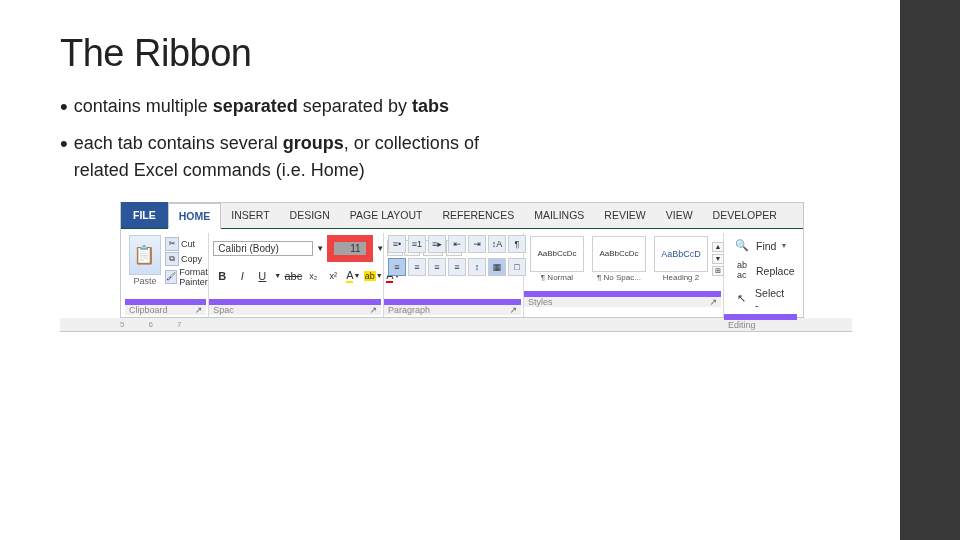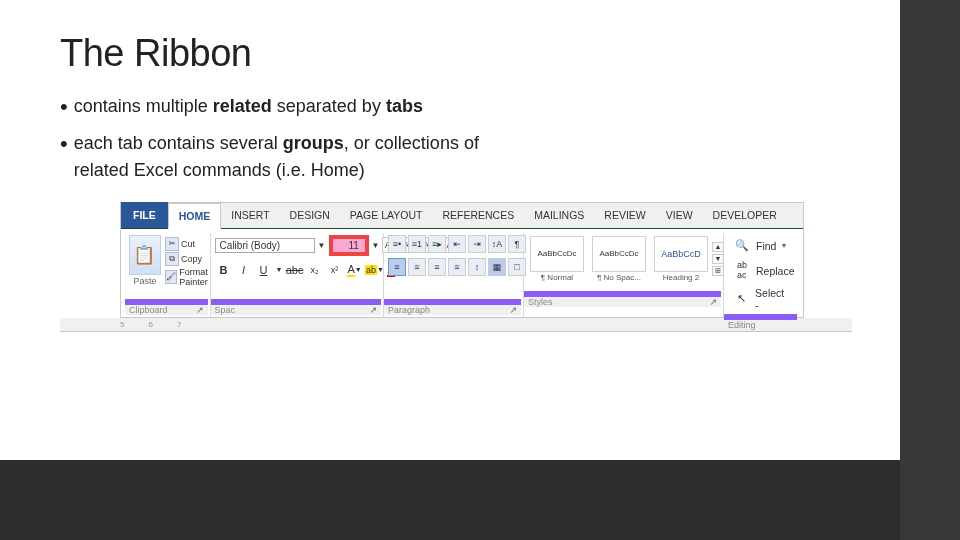--- a/index.html
+++ b/index.html
@@ -8,21 +8,21 @@
       width: 960px;
       height: 540px;
       background: #2d2d2d;
       font-family: 'Segoe UI', Arial, sans-serif;
       overflow: hidden;
       display: flex;
     }
 
     .slide-area {
       width: 900px;
-      height: 460px;
+      height: 540px;
       background: #ffffff;
       position: relative;
       flex-shrink: 0;
     }
 
     .slide-content {
       padding: 32px 48px 20px 60px;
     }
 
     .slide-title {
@@ -195,25 +195,25 @@
 
     .font-name-box {
       border: 1px solid #aaa;
       padding: 1px 4px;
       font-size: 10px;
       width: 100px;
       background: #fff;
     }
 
     .font-size-box {
-      border: 4px solid #ef4444;
+      border: 7px solid #ef4444;
       padding: 1px 16px;
       font-size: 10px;
       width: 28px;
-      background: #f9a8d4;
+      background: #a3a3a3;
     }
 
     .font-btns {
       display: flex;
       gap: 1px;
     }
 
     .font-btn {
       width: 16px;
       height: 16px;
@@ -423,21 +423,21 @@
 <body>
 
 <div class="slide-area">
   <div class="slide-content">
     <h1 class="slide-title">The Ribbon</h1>
 
     <div class="bullet-points">
       <div class="bullet">
         <span class="bullet-dot">•</span>
         <span class="bullet-text">
-          contains multiple <span class="bold">related</span> separated by <span class="bold">tabs</span>
+          contains multiple <span class="bold">separated</span> separated by <span class="bold">tabs</span>
         </span>
       </div>
       <div class="bullet">
         <span class="bullet-dot">•</span>
         <span class="bullet-text">
           each tab contains several <span class="bold">groups</span>, or collections of<br> related Excel commands (i.e. Home)
         </span>
       </div>
     </div>
 

